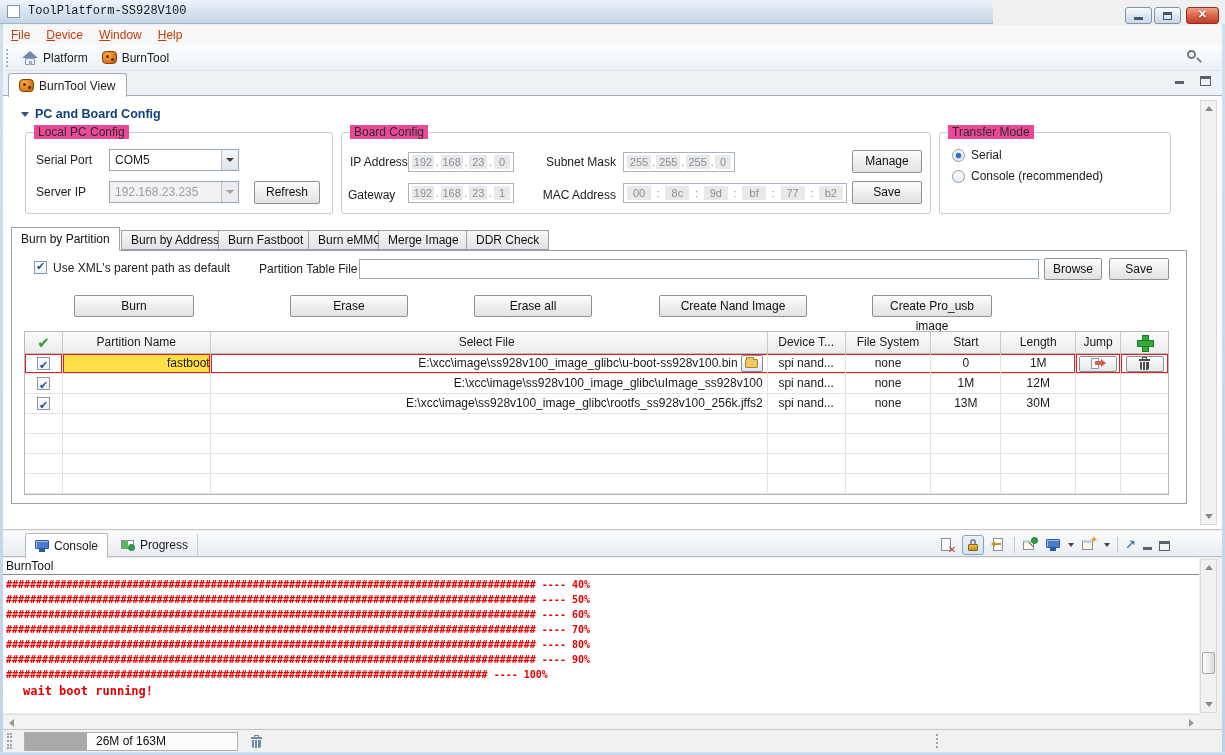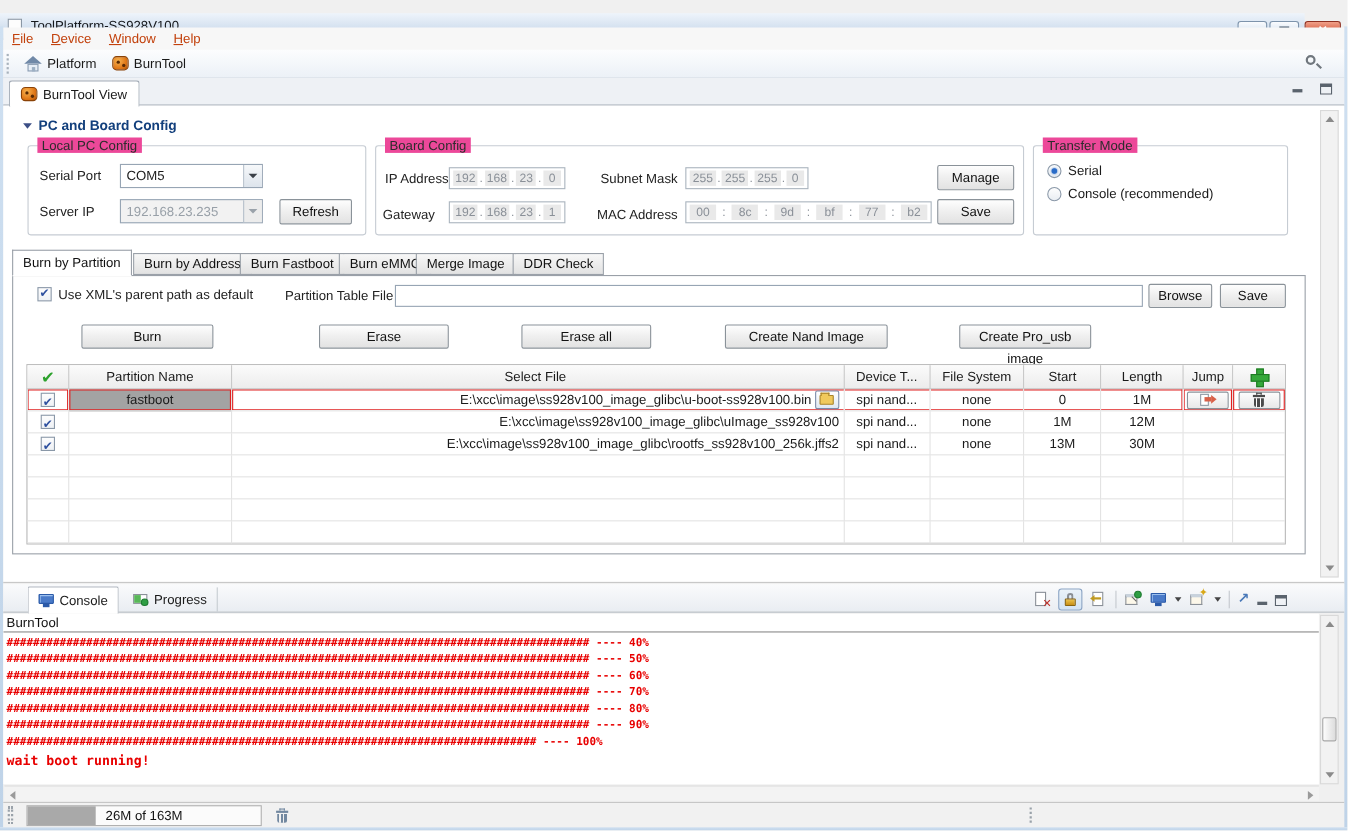--- a/index.html
+++ b/index.html
@@ -2,22 +2,22 @@
 <html><head>
 <meta charset="utf-8">
 <style>
   * { margin:0; padding:0; box-sizing:border-box; }
   html,body { width:1225px; height:755px; }
   body { font-family:"Liberation Sans", sans-serif; font-size:12px; color:#1a1a1a; background:#fff; }
   .abs { position:absolute; }
   #window { position:relative; width:1225px; height:755px; background:#f0f0f0; overflow:hidden; }
 
   
-  #titlebar { left:0; top:12px; width:1186px; height:24px;
-    background:linear-gradient(#eef4fb,#d3e0ef 60%,#c7d6e8); border-bottom:1px solid #9eb6d0; }
+  #titlebar { left:0; top:0; width:993px; height:24px;
+    background:linear-gradient(#eef4fb,#d3e0ef 60%,#c7d6e8); border-bottom:1px solid #9eb6d0;font-family:Liberation Mono, monospace; }
   .frame { background:linear-gradient(#cfe0f1,#bfd3e8); }
   #frame-left  { left:0; top:24px; width:3px; height:728px; }
   #frame-right { left:1222px; top:24px; width:3px; height:728px; }
   #frame-bottom{ left:0; top:752px; width:1225px; height:3px; }
 
   #app-icon { left:7px; top:5px; width:13px; height:13px; background:#fdfdfd; border:1px solid #8a97a5; }
   #title-text { left:28px; top:4px; font-size:12px; color:#15181c; }
   .tb-btn { top:7px; height:17px; border:1px solid #7d93ab; border-radius:3px;
     background:linear-gradient(#fafcfe,#dde7f2 50%,#ccd9e8); text-align:center; }
   .tb-btn .glyph-dash { display:inline-block; width:9px; height:3px; background:#45576b; margin-top:9px; }
@@ -111,21 +111,21 @@
   .c-dev{width:78px; text-align:center;}
   .c-fs{width:86px; text-align:center;}
   .c-start{width:70px; text-align:center;}
   .c-len{width:75px; text-align:center;}
   .c-jump{width:45px; display:flex; align-items:center; justify-content:center;}
   .c-add{width:47px; display:flex; align-items:center; justify-content:center; border-right:none !important;}
   .hl-cell { box-shadow:inset 0 0 0 1px #e02020; }
   .hl-mid { box-shadow:inset 0 1px 0 #e02020, inset 0 -1px 0 #e02020; }
   .hl-left { box-shadow:inset 1px 1px 0 #e02020, inset 0 -1px 0 #e02020; }
   .hl-mid2 { box-shadow:inset 0 1px 0 #e02020, inset 0 -1px 0 #e02020, inset -1px 0 0 #e02020; }
-  .name-sel { background:#a3a3a3; }
+  .name-sel { background:#fde047;text-align:right; }
   .check-all { color:#2da12d; font-size:15px; font-weight:bold; font-family:"DejaVu Sans",sans-serif; line-height:20px; }
   
   .plus { position:relative; width:15px; height:15px; }
   .plus::before { content:""; position:absolute; left:5px; top:0; width:5px; height:15px; background:#35a83a; border:1px solid #1f7a24; }
   .plus::after { content:""; position:absolute; left:0; top:5px; width:15px; height:5px; background:#35a83a; border:1px solid #1f7a24; }
   
   .folder-btn { width:22px; height:17px; border:1px solid #7a8aa8; border-radius:2px; background:linear-gradient(#ffffff,#dfe8f2); display:inline-flex; align-items:center; justify-content:center; vertical-align:middle; margin-left:3px; }
   .folder { position:relative; width:13px; height:9px; background:#f0c95c; border:1px solid #a8832a; border-radius:1px; }
   .folder::before { content:""; position:absolute; left:0; top:-3px; width:6px; height:2px; background:#f0c95c; border:1px solid #a8832a; border-bottom:none; }
   
@@ -182,21 +182,21 @@
   .winframe { position:absolute; left:1px; top:3px; width:11px; height:10px; border:1px solid #8a9098; background:#fdf8ea; border-top:3px solid #c8d2dc; }
   .star { position:absolute; right:-1px; top:-2px; color:#d8a818; font-size:10px; line-height:10px; font-family:"DejaVu Sans",sans-serif; }
   .ddarrow { width:0; height:0; border-left:3px solid transparent; border-right:3px solid transparent; border-top:4px solid #444; }
   .detach { color:#4878b8; font-weight:bold; font-size:13px; font-family:"DejaVu Sans",sans-serif; line-height:16px; }
   #cmin { width:9px; height:3px; background:#5a636d; margin-top:6px; }
   #cmax { width:11px; height:10px; border:1px solid #5a636d; border-top:3px solid #5a636d; margin-top:2px; }
 
   #console-area { position:absolute; left:0; top:28px; width:1196px; height:155px; background:#fff; overflow:hidden; }
   #console-title { padding:1px 3px; color:#111; border-bottom:1px solid #8a8a8a; height:17px; }
   .cl { font-family:"DejaVu Sans Mono",monospace; font-size:10px; font-weight:bold; color:#e80000; line-height:15px; white-space:pre; padding-left:3px; }
-  .cl-wait { font-family:"DejaVu Sans Mono",monospace; font-size:12px; font-weight:bold; color:#e80000; line-height:16px; padding-left:3px; margin-top:1px; }
+  .cl-wait { font-family:"DejaVu Sans Mono",monospace; font-size:12px; font-weight:bold; color:#e80000; line-height:16px; padding-left:20px; margin-top:1px; }
   #console-lines { margin-top:2px; }
 
   
   #statusbar { left:3px; top:729px; width:1219px; height:23px; background:#f1f1f1; border-top:1px solid #c6c6c6; display:flex; align-items:center; }
   #sb-grip { width:5px; height:16px; border-left:2px dotted #9aa2aa; border-right:2px dotted #9aa2aa; margin-left:4px; }
   #heap { position:relative; margin-left:12px; width:214px; height:19px; border:1px solid #b0b0b0; background:#fbfbfb; }
   #heap-fill { position:absolute; left:0; top:0; width:62px; height:100%; background:#a9a9a9; }
   #heap-label { position:absolute; left:0; top:1px; width:100%; text-align:center; color:#111; }
   #gc-btn { margin-left:7px; width:22px; height:19px; display:flex; align-items:center; justify-content:center; }
   #sb-sep { position:absolute; left:933px; width:2px; height:14px; border-left:2px dotted #9aa2aa; }

